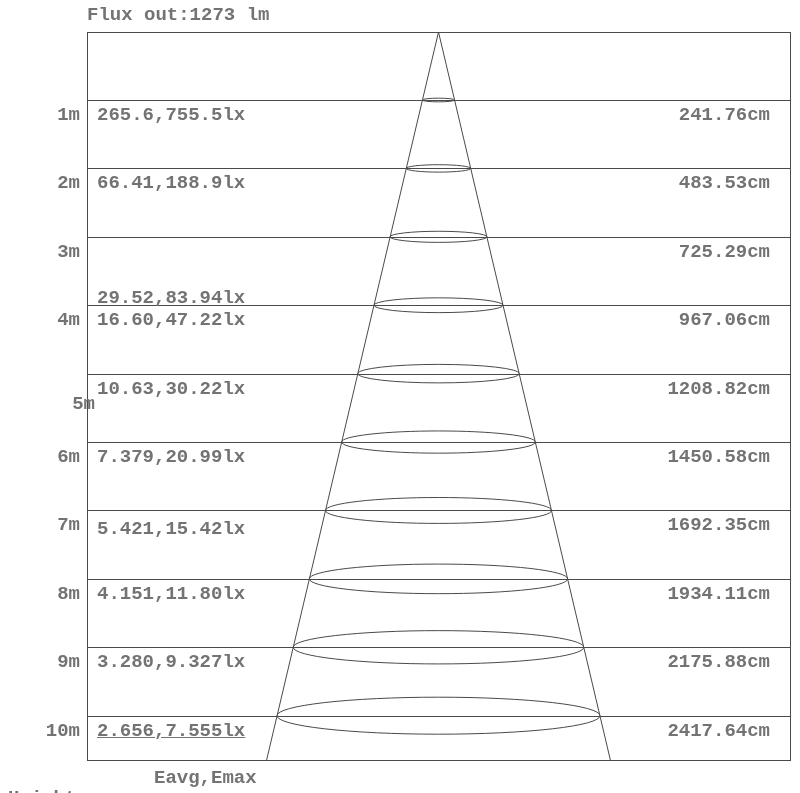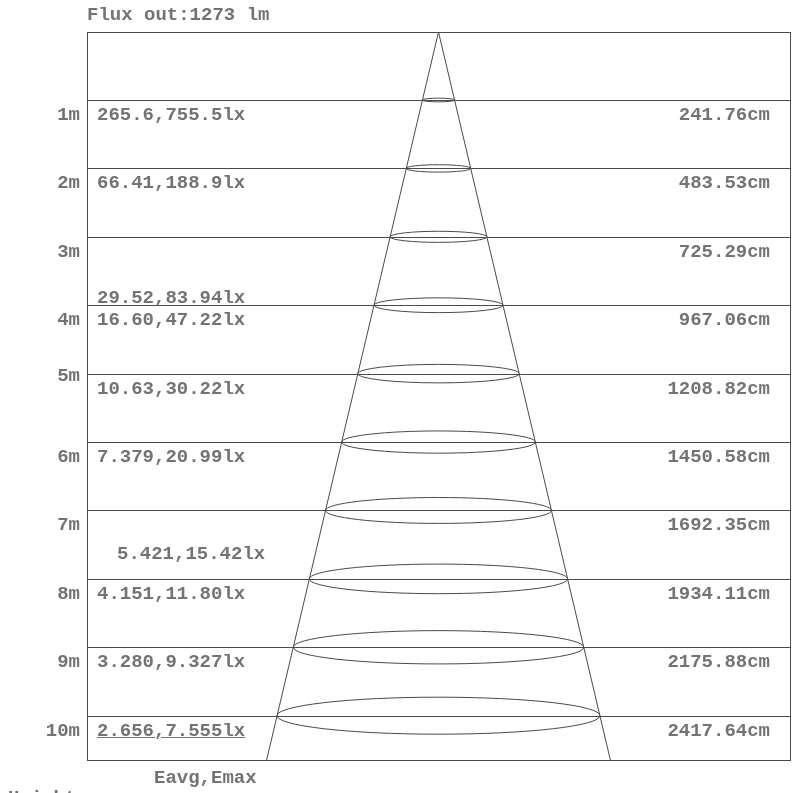--- a/index.html
+++ b/index.html
@@ -92,28 +92,28 @@
       <div class="txt cell-diameter" style="top: 106px; font-family: Liberation Mono, monospace;">241.76cm</div>
       <div class="txt cell-height" style="top: 174.41px;">2m</div>
       <div class="txt cell-eavg" style="top: 174.41px;">66.41,188.9lx</div>
       <div class="txt cell-diameter" style="top: 174.41px;">483.53cm</div>
       <div class="txt cell-height" style="top: 242.82px;">3m</div>
       <div class="txt cell-eavg" style="top: 242.82px; margin-top: 46px;">29.52,83.94lx</div>
       <div class="txt cell-diameter" style="top: 242.82px;">725.29cm</div>
       <div class="txt cell-height" style="top: 311.23px;">4m</div>
       <div class="txt cell-eavg" style="top: 311.23px;">16.60,47.22lx</div>
       <div class="txt cell-diameter" style="top: 311.23px;">967.06cm</div>
-      <div class="txt cell-height" style="top: 367px;">5m</div>
+      <div class="txt cell-height" style="top: 395px; padding-left: 15px;">5m</div>
       <div class="txt cell-eavg" style="top: 379.64px;">10.63,30.22lx</div>
       <div class="txt cell-diameter" style="top: 379.64px;">1208.82cm</div>
       <div class="txt cell-height" style="top: 448.05px;">6m</div>
       <div class="txt cell-eavg" style="top: 448.05px;">7.379,20.99lx</div>
       <div class="txt cell-diameter" style="top: 448.05px;">1450.58cm</div>
       <div class="txt cell-height" style="top: 516.46px;">7m</div>
-      <div class="txt cell-eavg" style="top: 545px; margin-left: 20px;">5.421,15.42lx</div>
+      <div class="txt cell-eavg" style="top: 520px;">5.421,15.42lx</div>
       <div class="txt cell-diameter" style="top: 516.46px;">1692.35cm</div>
       <div class="txt cell-height" style="top: 584.87px;">8m</div>
       <div class="txt cell-eavg" style="top: 584.87px;">4.151,11.80lx</div>
       <div class="txt cell-diameter" style="top: 584.87px;">1934.11cm</div>
       <div class="txt cell-height" style="top: 653.28px;">9m</div>
       <div class="txt cell-eavg" style="top: 653.28px;">3.280,9.327lx</div>
       <div class="txt cell-diameter" style="top: 653.28px;">2175.88cm</div>
       <div class="txt cell-height" style="top: 721.69px;">10m</div>
       <div class="txt cell-eavg" style="top: 721.69px; text-decoration: underline;">2.656,7.555lx</div>
       <div class="txt cell-diameter" style="top: 721.69px;">2417.64cm</div>

